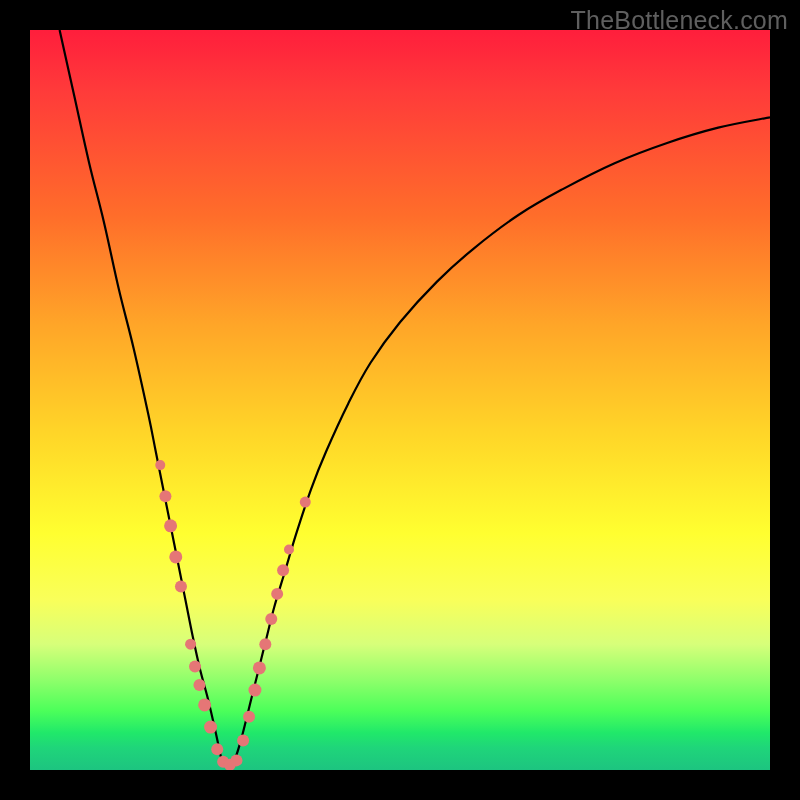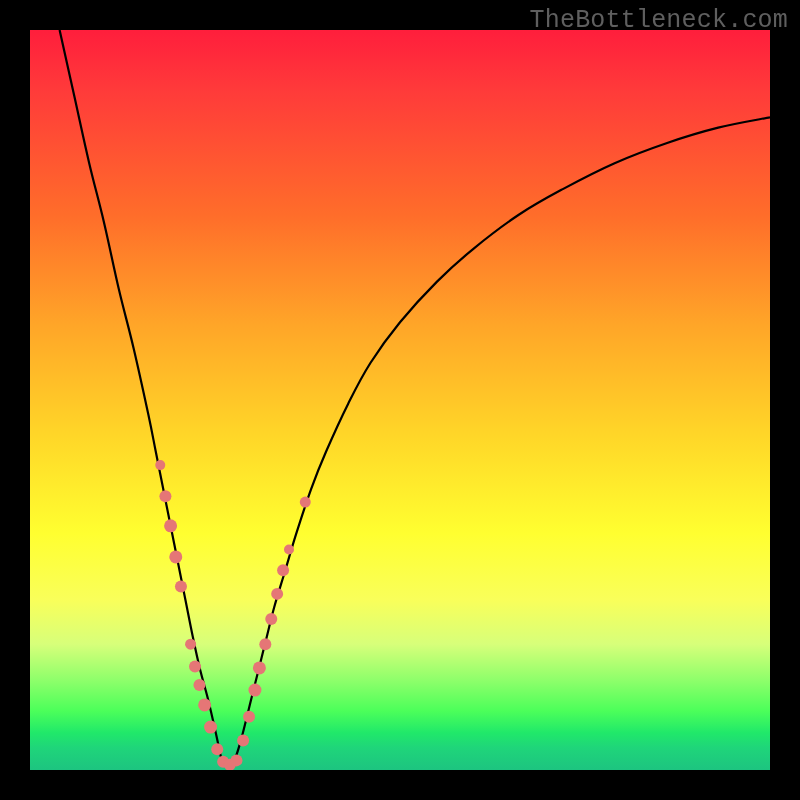--- a/index.html
+++ b/index.html
@@ -11,21 +11,20 @@
     background: #000;
     font-family: Arial, Helvetica, sans-serif;
   }
   .frame {
     position: absolute;
     left: 0;
     top: 0;
     width: 800px;
     height: 800px;
     background: #000;
-    font-family: Liberation Mono, monospace;
   }
   .plot {
     position: absolute;
     left: 30px;
     top: 30px;
     width: 740px;
     height: 740px;
     background: linear-gradient(to bottom,
       #ff1e3c 0%,
       #ff3a3a 8%,

